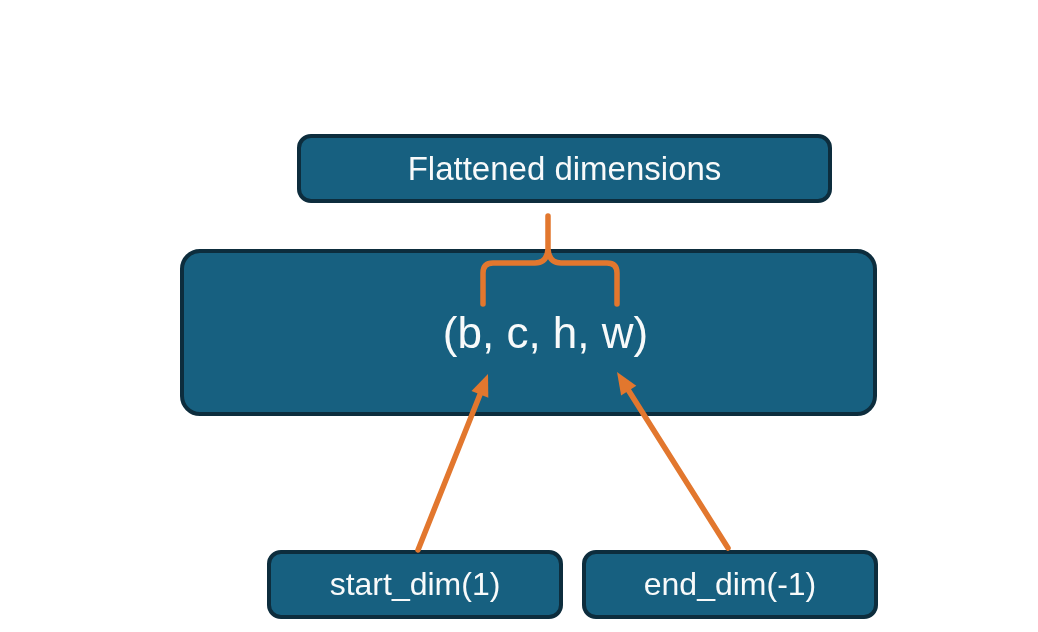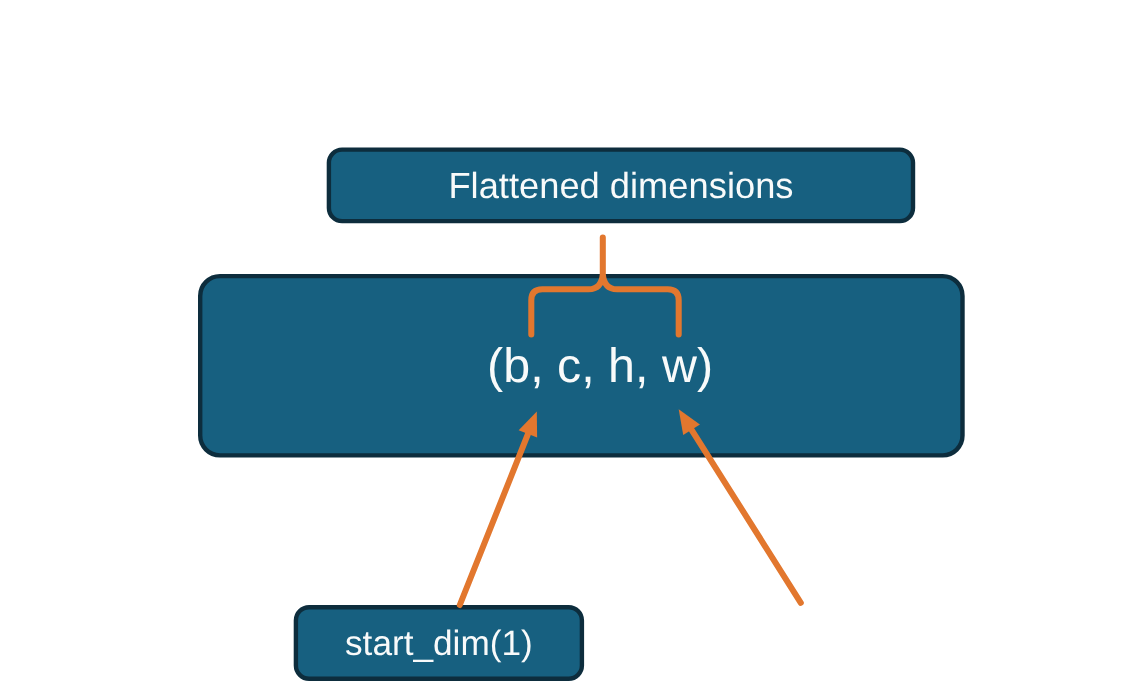--- a/index.html
+++ b/index.html
@@ -39,21 +39,21 @@
     top: 213px;
     width: 697px;
     height: 167px;
     border-radius: 20px;
     font-size: 44px;
     padding-left: 34px;
   }
   .start-box {
     left: 267px;
     top: 514px;
-    width: 264px;
+    width: 296px;
     height: 69px;
     font-size: 32px;
   }
   .end-box {
     left: 582px;
     top: 514px;
     width: 296px;
     height: 69px;
     font-size: 32px;
   }
@@ -88,20 +88,23 @@
   </div>
 
   <div class="box tensor-box">
     <span>(b, c, h, w)</span>
   </div>
 
   <div class="box start-box">
     <span>start_dim(1)</span>
   </div>
 
+  <div class="box end-box">
+    <span>end_dim(-1)</span>
+  </div>
 
   <svg class="overlay" viewBox="0 0 1038 632">
 
     <path class="connector" d="M 483 268 L 483 237 Q 483 227 493 227 L 535 227 Q 547 227 548 213 L 548 180
              M 617 268 L 617 237 Q 617 227 607 227 L 561 227 Q 549 227 548 213 L 548 180"></path>
 
     <line class="connector" x1="418" y1="514" x2="481" y2="356"></line>
     <polygon class="arrowhead" points="488,338 488.3,361.7 471.5,355.1"></polygon>
 
     <line class="connector" x1="728" y1="512" x2="627" y2="352"></line>

